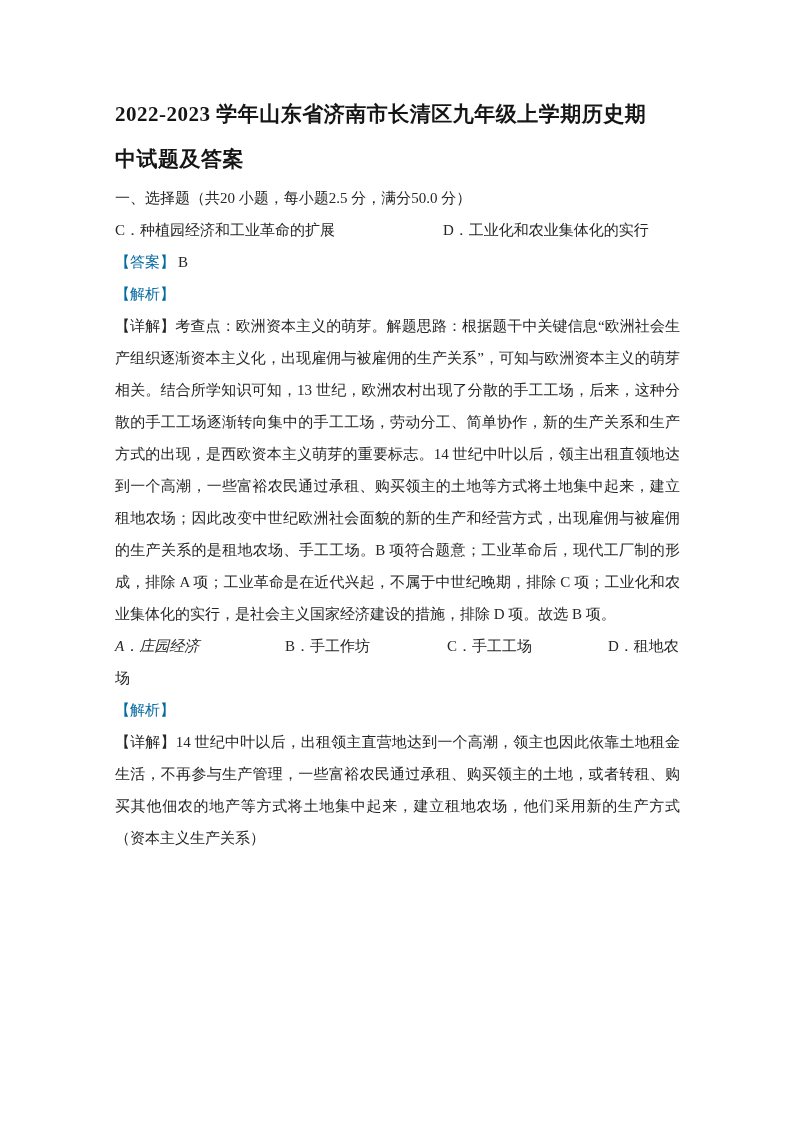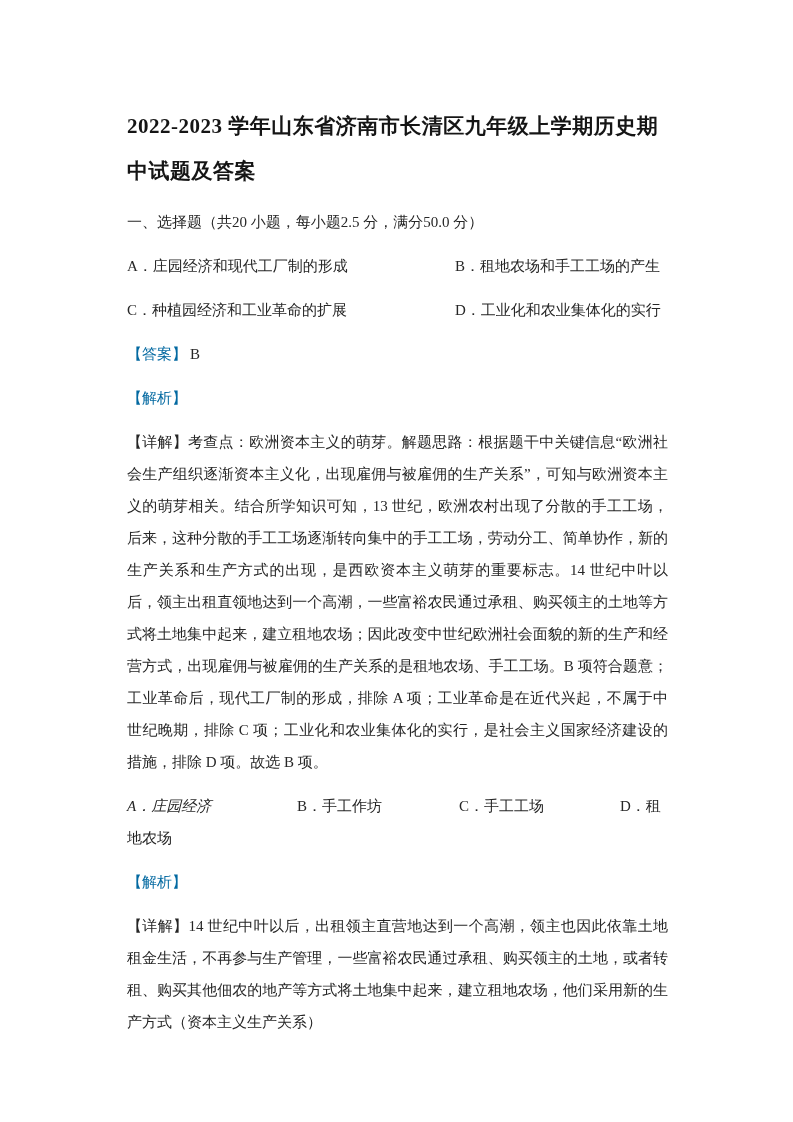--- a/index.html
+++ b/index.html
@@ -7,47 +7,46 @@
     width: 793px; height: 1122px; overflow: hidden;
     font-family: "Liberation Serif", "DejaVu Serif", serif;
     color: #262626;
   }
   .page {
     box-sizing: border-box;
     width: 793px; height: 1122px;
     padding: 92px 113px 0 115px;
   }
   .title {
-    margin: 12px; max-width: 552px;
+    margin: 0; max-width: 552px;
     font-size: 21px; font-weight: bold; color: #151515;
     line-height: 45px; letter-spacing: 0.5px;
   }
   .para {
-    margin: 12px; font-size: 15px; line-height: 32px;
+    margin: 0; font-size: 15px; line-height: 32px;
     text-align: justify; text-justify: inter-ideograph;
   }
   .section-header { font-weight: normal; }
   .option-row { text-align: left; }
   .opt { display: inline; }
   .ow-328 { display: inline-block; width: 328px; vertical-align: top; }
   .ow-170 { display: inline-block; width: 170px; vertical-align: top; font-style: italic; }
   .ow-162 { display: inline-block; width: 162px; vertical-align: top; }
   .ow-161 { display: inline-block; width: 161px; vertical-align: top; }
   .blue { color: #0369a1; }
   .ans-letter { margin-left: 3px; }
 </style>
 </head>
 <body>
 
 <div class="page">
   <h1 class="title">2022-2023 学年山东省济南市长清区九年级上学期历史期中试题及答案</h1>
   <p class="para section-header">一、选择题（共20 小题，每小题2.5 分，满分50.0 分）</p>
   <div id="questions">
       <div>
-        <p class="para option-row"><span class="opt ow-328">A．庄园经济和现代工厂制的形成</span><span class="opt">B．租地农场和手工工场的产生</span></p>
         <p class="para option-row"><span class="opt ow-328">C．种植园经济和工业革命的扩展</span><span class="opt">D．工业化和农业集体化的实行</span></p>
         <p class="para"><span class="blue">【答案】</span><span class="ans-letter">B</span></p>
         <p class="para"><span class="blue">【解析】</span></p>
         <p class="para">【详解】考查点：欧洲资本主义的萌芽。解题思路：根据题干中关键信息“欧洲社会生产组织逐渐资本主义化，出现雇佣与被雇佣的生产关系”，可知与欧洲资本主义的萌芽相关。结合所学知识可知，13 世纪，欧洲农村出现了分散的手工工场，后来，这种分散的手工工场逐渐转向集中的手工工场，劳动分工、简单协作，新的生产关系和生产方式的出现，是西欧资本主义萌芽的重要标志。14 世纪中叶以后，领主出租直领地达到一个高潮，一些富裕农民通过承租、购买领主的土地等方式将土地集中起来，建立租地农场；因此改变中世纪欧洲社会面貌的新的生产和经营方式，出现雇佣与被雇佣的生产关系的是租地农场、手工工场。B 项符合题意；工业革命后，现代工厂制的形成，排除 A 项；工业革命是在近代兴起，不属于中世纪晚期，排除 C 项；工业化和农业集体化的实行，是社会主义国家经济建设的措施，排除 D 项。故选 B 项。</p>
       </div>
       <div>
         <p class="para option-row"><span class="opt ow-170">A．庄园经济</span><span class="opt ow-162">B．手工作坊</span><span class="opt ow-161">C．手工工场</span><span class="opt">D．租地农场</span></p>
         <p class="para"><span class="blue">【解析】</span></p>
         <p class="para">【详解】14 世纪中叶以后，出租领主直营地达到一个高潮，领主也因此依靠土地租金生活，不再参与生产管理，一些富裕农民通过承租、购买领主的土地，或者转租、购买其他佃农的地产等方式将土地集中起来，建立租地农场，他们采用新的生产方式（资本主义生产关系）</p>
       </div>

